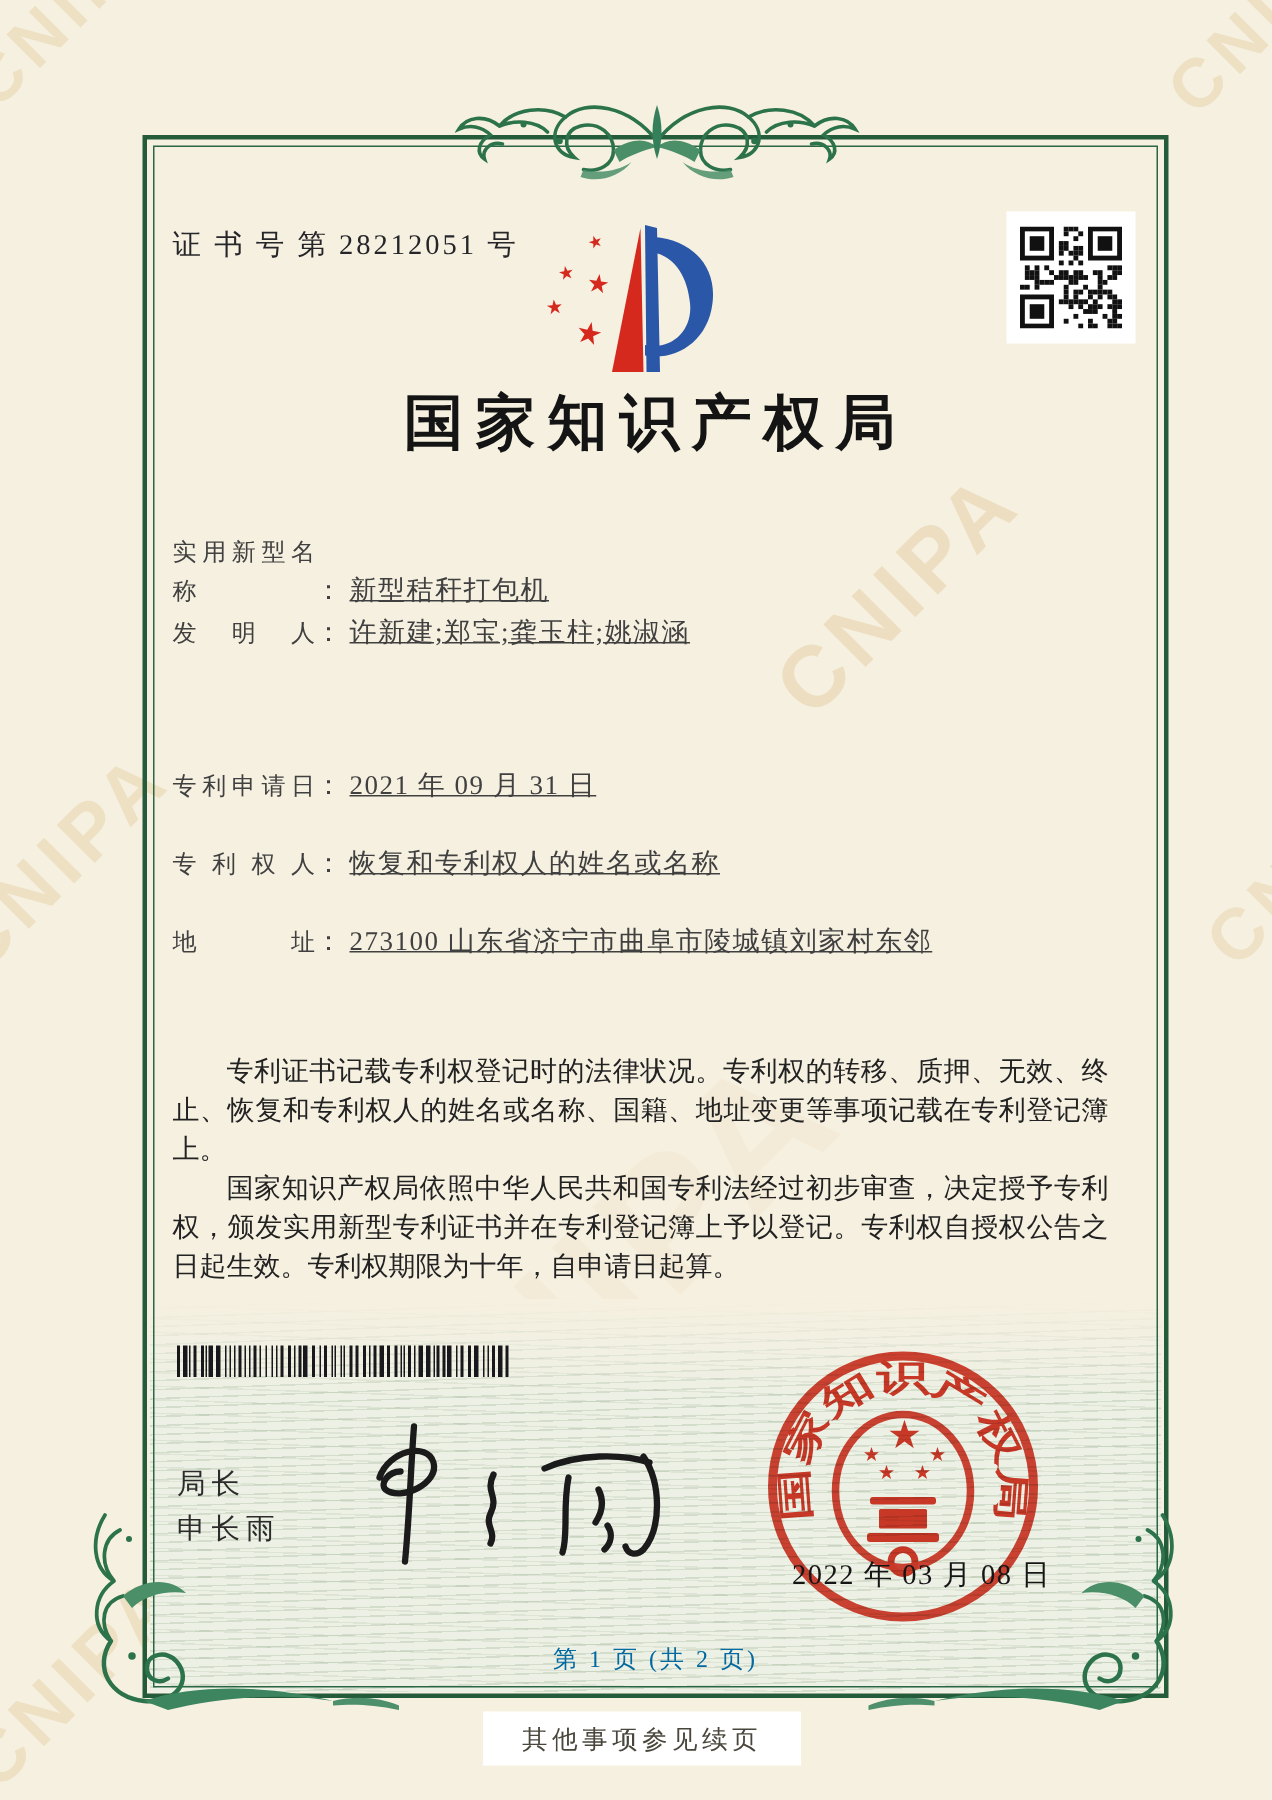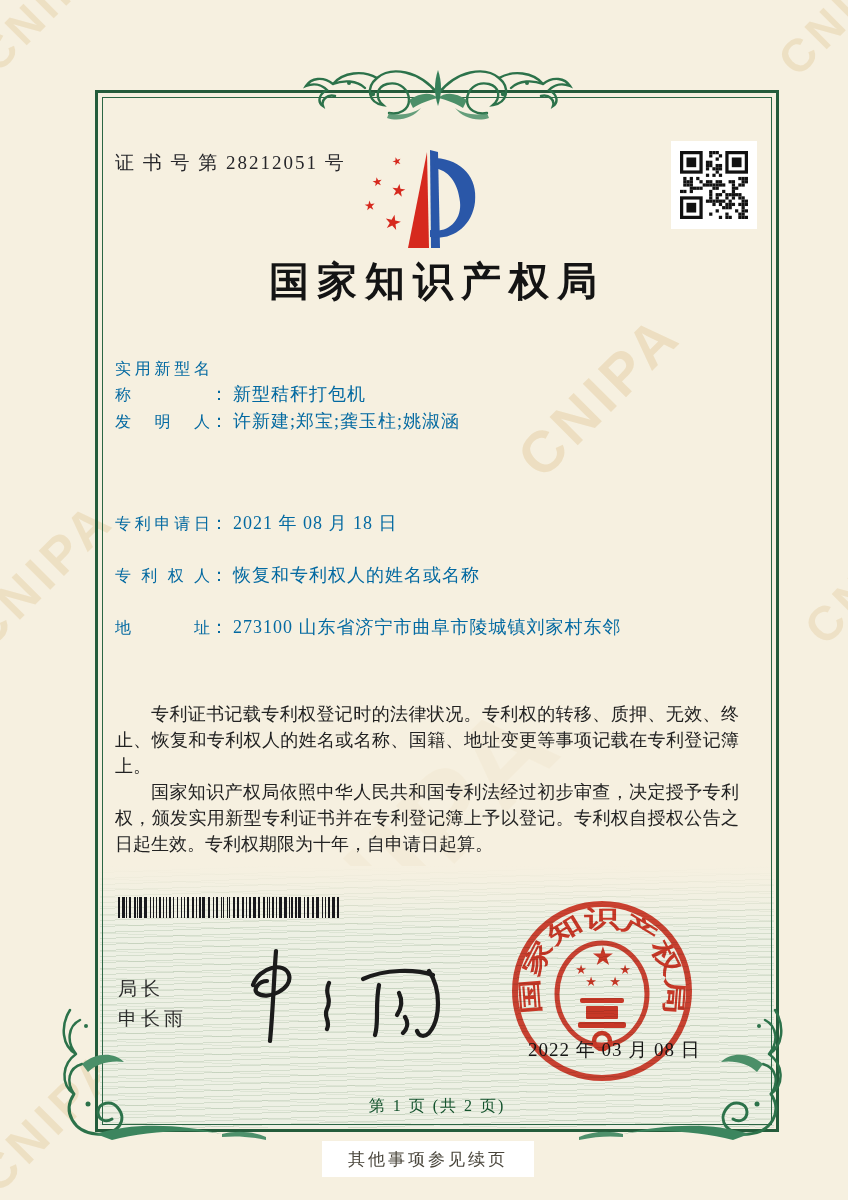--- a/index.html
+++ b/index.html
@@ -25,37 +25,37 @@
       repeating-linear-gradient(182deg, rgba(110,145,105,0.12) 0px, rgba(110,145,105,0.12) 1px, transparent 1px, transparent 9px);}
   .wavefade{position:absolute;left:100px;top:866px;width:674px;height:64px;
     background:linear-gradient(180deg,#f6f0e0 0%,rgba(246,240,224,0) 100%);}
   .certno{position:absolute;left:115px;top:150px;font-size:19px;letter-spacing:2px;color:#26262a;}
   .logo{position:absolute;left:358px;top:142px;width:122px;height:114px;}
   .logo .lstar{position:absolute;color:#d6291e;line-height:1;font-family:"DejaVu Sans",sans-serif;}
   .qrbox{position:absolute;left:671px;top:141px;width:86px;height:88px;background:#ffffff;}
   .qrbox svg{position:absolute;left:9px;top:10px;}
   .title{position:absolute;left:95px;top:254px;width:684px;text-align:center;
          font-size:40px;font-weight:bold;letter-spacing:8px;color:#141414;}
-  .frow{position:absolute;left:115px;width:640px;font-size:18px;line-height:26px;color:#0369a1;}
+  .frow{position:absolute;left:115px;width:640px;font-size:18px;line-height:26px;color:#404040;text-decoration:underline;}
   .flabel{display:inline-block;width:95px;font-size:16px;text-align:justify;text-align-last:justify;vertical-align:baseline;}
   .colon{display:inline-block;}
   .fvalue{margin-left:5px;letter-spacing:1px;}
   .grant2{position:absolute;left:330px;top:0;}
   .paras{position:absolute;left:115px;top:701px;width:624px;font-size:18px;line-height:26px;
          text-align:justify;color:#222;}
   .paras p{margin:0;text-indent:2em;}
   .barcode{position:absolute;left:118px;top:897px;width:224px;height:21px;}
   .barcode span{position:absolute;top:0;height:100%;background:#18181c;display:block;}
   .officer{position:absolute;left:118px;font-size:19px;letter-spacing:4px;color:#2b2b2b;
            font-family:"Liberation Sans","DejaVu Sans",sans-serif;}
   .sig{position:absolute;left:233px;top:945px;}
   .seal{position:absolute;left:506px;top:895px;mix-blend-mode:multiply;}
   .sealdate{position:absolute;left:528px;top:1037px;font-size:19px;letter-spacing:1px;color:#151515;z-index:6;}
   .pageinfo{position:absolute;left:95px;top:1096px;width:684px;text-align:center;
-            font-size:16px;letter-spacing:2px;color:#14532d;}
+            font-size:16px;letter-spacing:2px;color:#0369a1;}
   .note{position:absolute;left:322px;top:1141px;width:212px;height:36px;background:#ffffff;
         display:flex;align-items:center;justify-content:center;
         font-size:17px;letter-spacing:3px;color:#4a463c;}
   .orn{position:absolute;pointer-events:none;}
   .orn-br{transform:scaleX(-1);}
 </style>
 </head>
 <body>
 
 <div class="page">
@@ -258,21 +258,21 @@
 
   <div class="title">国家知识产权局</div>
 
   <div class="frow" style="top:356px">
     <span class="flabel">实用新型名称</span><span class="colon">：</span><span class="fvalue">新型秸秆打包机</span>
   </div>
   <div class="frow" style="top:408px">
     <span class="flabel">发明人</span><span class="colon">：</span><span class="fvalue">许新建;郑宝;龚玉柱;姚淑涵</span>
   </div>
   <div class="frow" style="top:510px">
-    <span class="flabel">专利申请日</span><span class="colon">：</span><span class="fvalue">2021 年 08 月 18 日</span>
+    <span class="flabel">专利申请日</span><span class="colon">：</span><span class="fvalue">2021 年 09 月 31 日</span>
   </div>
   <div class="frow" style="top:562px">
     <span class="flabel">专利权人</span><span class="colon">：</span><span class="fvalue">恢复和专利权人的姓名或名称</span>
   </div>
   <div class="frow" style="top:614px">
     <span class="flabel">地址</span><span class="colon">：</span><span class="fvalue">273100 山东省济宁市曲阜市陵城镇刘家村东邻</span>
   </div>
 
 
   <div class="paras">

